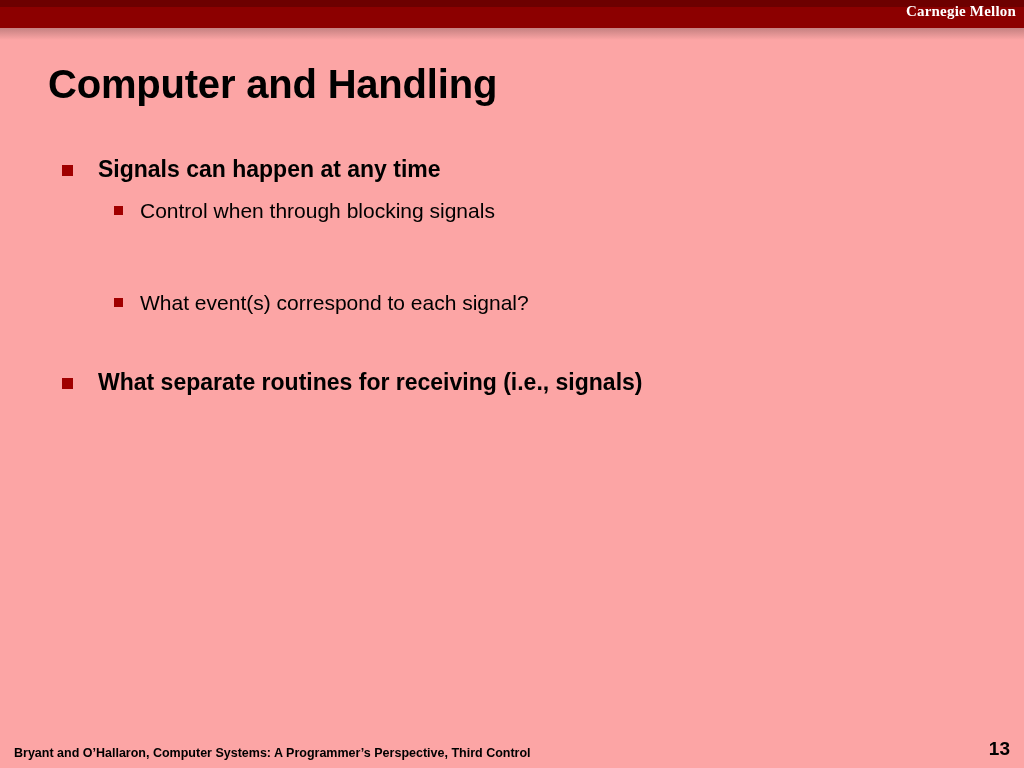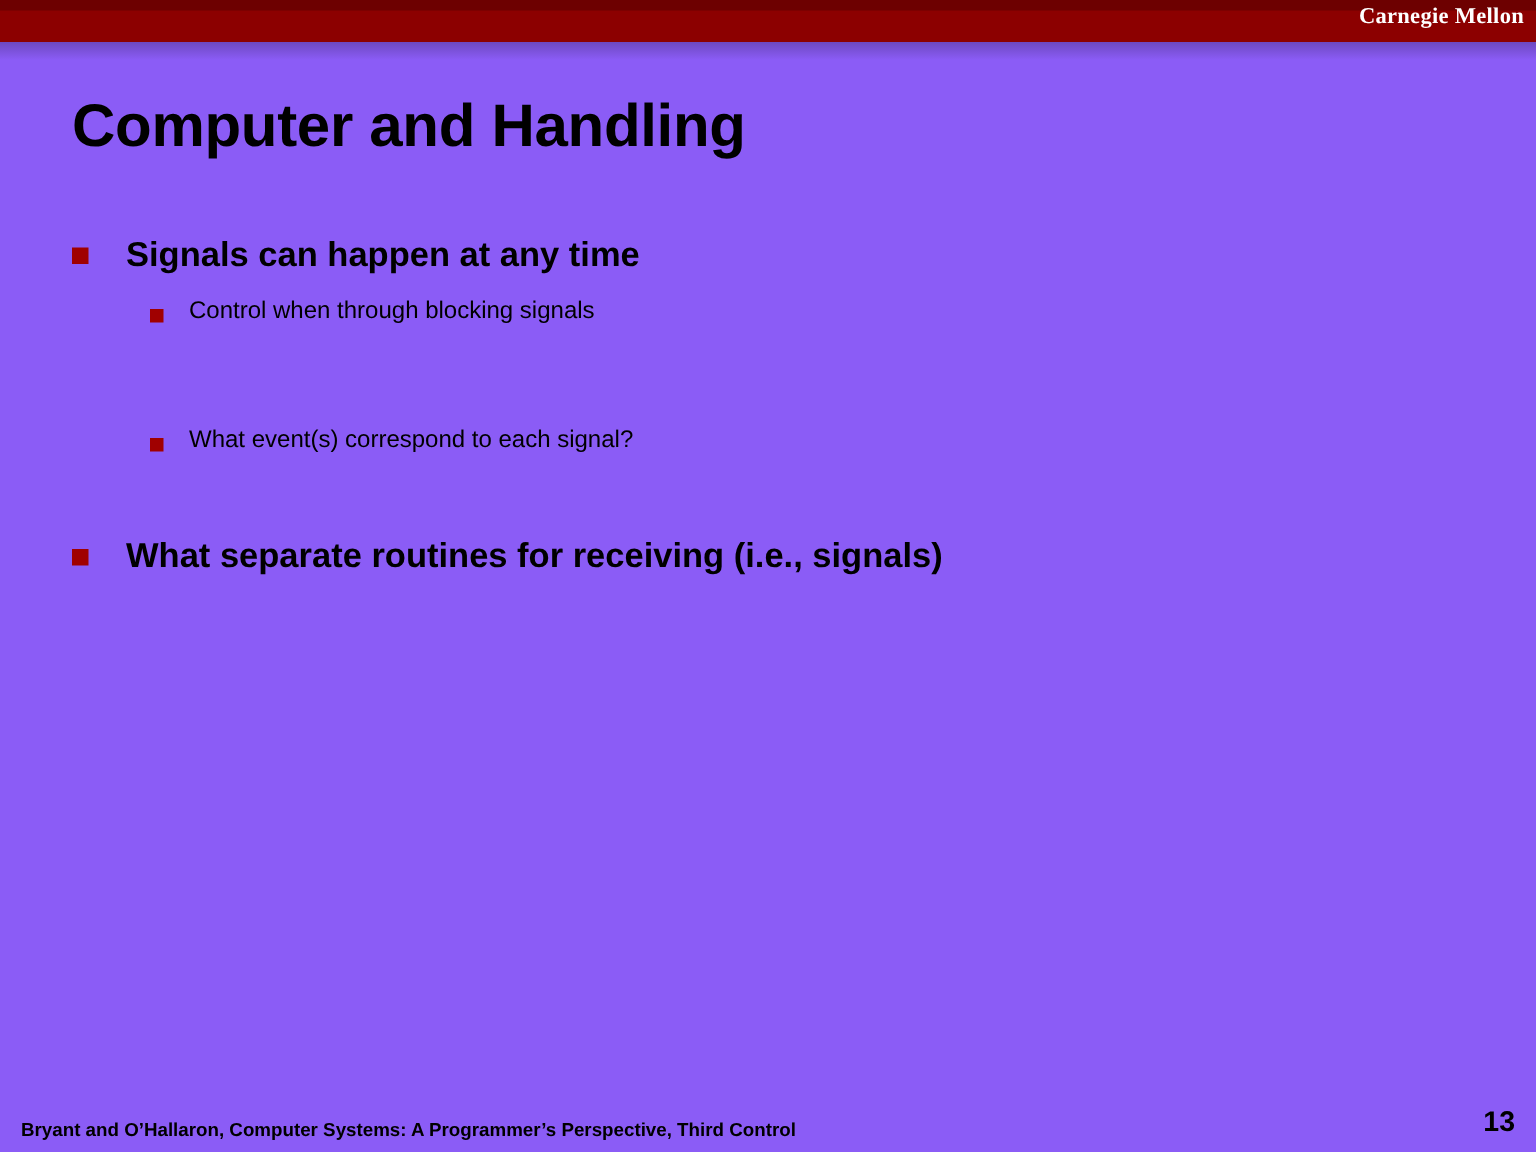--- a/index.html
+++ b/index.html
@@ -10,21 +10,21 @@
     width: 1024px;
     height: 768px;
     background: #ffffff;
     font-family: "Liberation Sans", sans-serif;
     position: relative;
     overflow: hidden;
   }
   .slide {
     position: absolute;
     inset: 0;
-    background: #8b5cf6;
+    background: #fca5a5;
   }
   
   .top-banner {
     position: absolute;
     top: 0;
     left: 0;
     width: 1024px;
     height: 28px;
     background: #8c0000;
   }
@@ -62,21 +62,21 @@
     top: 62px;
     font-size: 40px;
     font-weight: bold;
     color: #000000;
     letter-spacing: -0.2px;
   }
 
   
   .bullets {
     position: absolute;
-    left: 38px;
+    left: 52px;
     top: 155px;
     width: 930px;
   }
   .bullet-l1 {
     position: relative;
     padding-left: 46px;
     font-size: 23px;
     font-weight: bold;
     color: #000000;
     line-height: 1.25;
@@ -85,21 +85,21 @@
     position: absolute;
     left: 10px;
     top: 10px;
     width: 11px;
     height: 11px;
     background: #a00000;
   }
   .bullet-l2 {
     position: relative;
     padding-left: 88px;
-    font-size: 16px;
+    font-size: 21px;
     font-weight: normal;
     color: #000000;
     line-height: 1.25;
     margin-top: 14px;
   }
   .bullet-l2 .marker {
     position: absolute;
     left: 62px;
     top: 8px;
     width: 9px;

